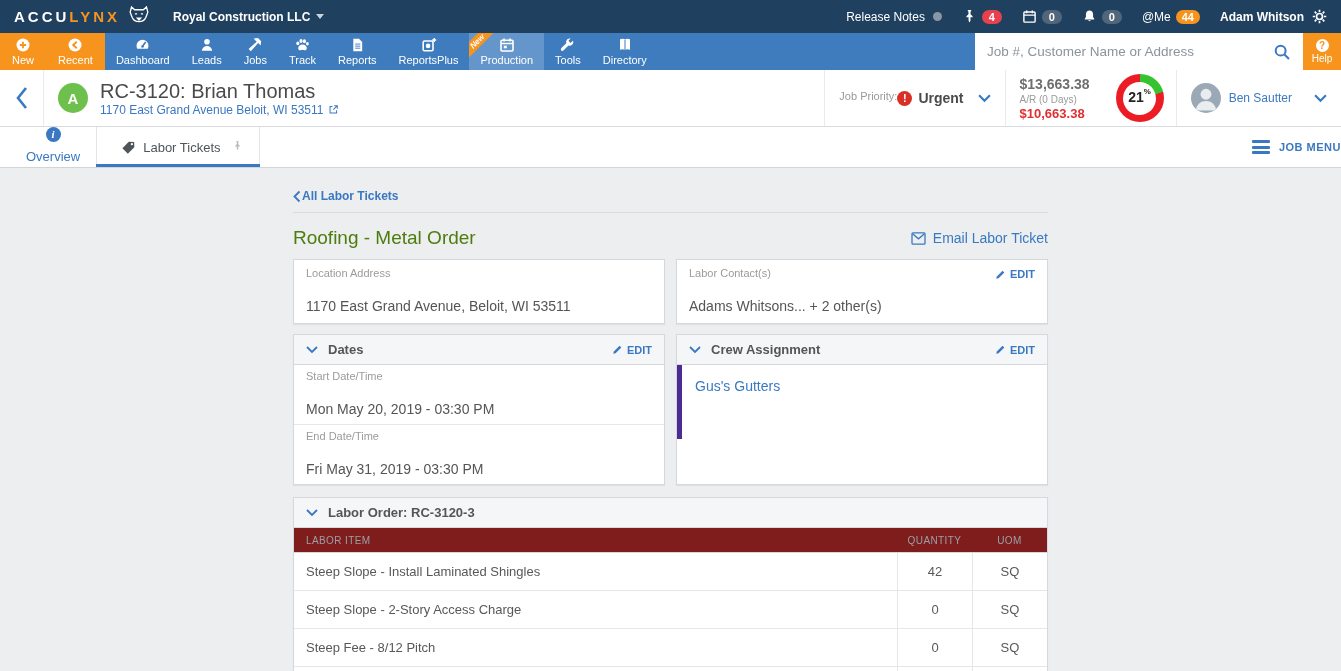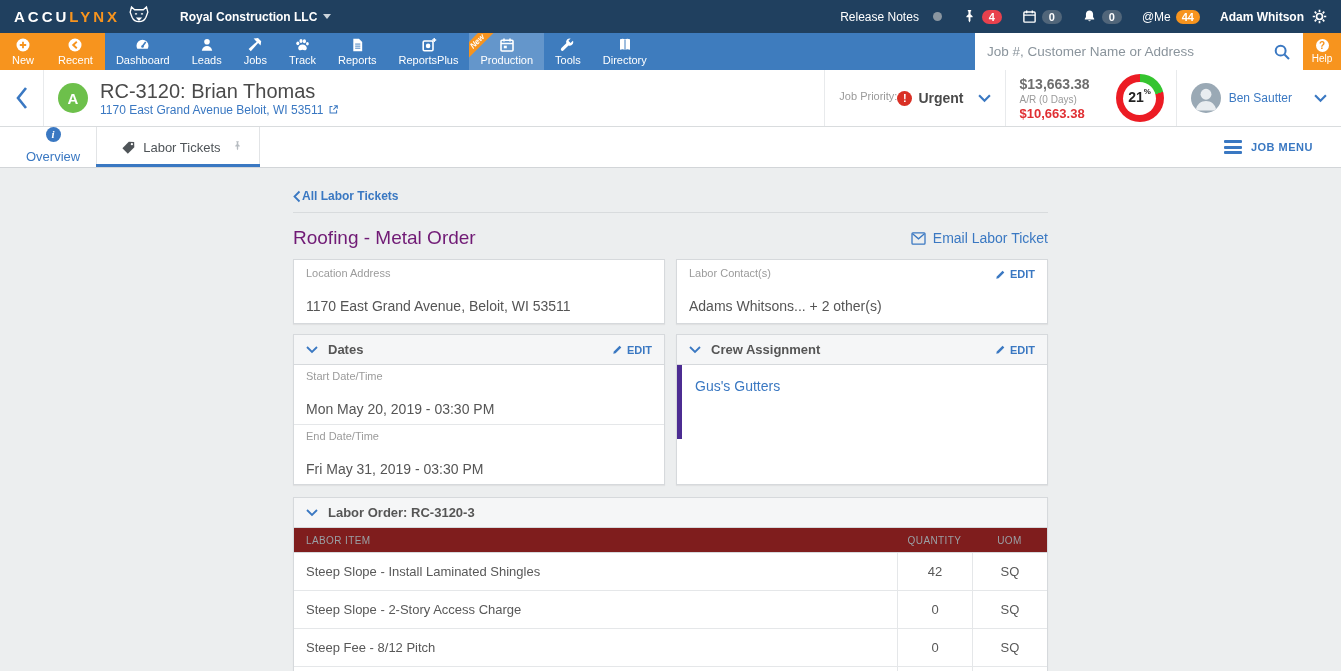--- a/index.html
+++ b/index.html
@@ -5,23 +5,23 @@
   * { margin:0; padding:0; box-sizing:border-box; }
   html,body { width:1341px; height:671px; }
   body { font-family:"Liberation Sans", sans-serif; background:#ECEEEF; overflow:hidden; }
   .app { width:1341px; height:671px; display:flex; flex-direction:column; overflow:hidden; background:#ECEEEF; }
 
   
   .topbar { height:33px; background:#20405F; display:flex; align-items:center; padding:0 14px; color:#fff; flex:none; }
   .brand { display:flex; align-items:center; gap:8px; }
   .brand-text { font-size:15px; font-weight:bold; letter-spacing:3px; }
   .brand-text .b1 { color:#fff; } .brand-text .b2 { color:#F7941E; }
-  .company { margin-left:30px; font-size:12px; font-weight:bold; display:flex; align-items:center; gap:6px; cursor:pointer; }
+  .company { margin-left:23px; font-size:12px; font-weight:bold; display:flex; align-items:center; gap:6px; cursor:pointer; }
   .top-right { margin-left:auto; display:flex; align-items:center; gap:20px; font-size:12px; }
-  .rn { display:flex; align-items:center; gap:14px; cursor:pointer;text-align:center; }
+  .rn { display:flex; align-items:center; gap:8px; cursor:pointer;text-align:center; }
   .rn-dot { width:9px; height:9px; border-radius:50%; background:#8A96A1; }
   .tb-group { display:flex; align-items:center; gap:5px; cursor:pointer; }
   .pill { min-width:20px; padding:1px 6px; border-radius:9px; font-size:11px; font-weight:bold; text-align:center; }
   .pill.red { background:#E8414D; } .pill.slate { background:#51667A; } .pill.orange { background:#F7941E; }
   .user { display:flex; align-items:center; gap:8px; font-weight:bold; cursor:pointer; }
 
   
   .mainnav { height:37px; background:#3E7CBE; display:flex; align-items:stretch; color:#fff; flex:none; }
   .nav-item { display:flex; flex-direction:column; align-items:center; justify-content:center; gap:1px; padding:2px 11px 3px; font-size:11px; cursor:pointer; position:relative; overflow:hidden; }
   .nav-item.orange { background:#F7941E; padding:2px 12px 3px; }
@@ -66,30 +66,30 @@
 
   
   .tabstrip { height:41px; background:#fff; border-bottom:1px solid #D2D5D8; display:flex; align-items:stretch; padding-left:10px; flex:none; }
   .tab { display:flex; align-items:center; gap:7px; padding:0 16px; font-size:13px; cursor:pointer; position:relative; }
   .tab.overview { color:#3A78C2;flex-direction:column; }
   .info-ic { width:15px; height:15px; border-radius:50%; background:#3A78C2; color:#fff; font-family:"Liberation Serif",serif; font-style:italic; font-weight:bold; font-size:11px; line-height:15px; text-align:center; }
   .info-ic::after { content:"i"; }
   .tab.active { color:#4F5458; border-left:1px solid #E2E4E6; border-right:1px solid #E2E4E6;padding-left:24px; }
   .tab.active::after { content:""; position:absolute; left:-1px; right:-1px; bottom:0; height:3px; background:#3A78C2; }
   .tab-pin { margin-left:4px; }
-  .job-menu { margin-left:auto; margin-right:28px; display:flex; align-items:center; gap:9px; color:#3A78C2; font-size:11px; font-weight:bold; letter-spacing:.5px; cursor:pointer; }
+  .job-menu { margin-left:auto; display:flex; align-items:center; gap:9px; color:#3A78C2; font-size:11px; font-weight:bold; letter-spacing:.5px; cursor:pointer; }
   .burger { display:flex; flex-direction:column; gap:2.5px; }
   .burger span { width:18px; height:3px; border-radius:1px; background:#3A78C2; }
 
   
   .content { flex:1; overflow:hidden; }
   .container { width:755px; margin:21px auto 0; }
   .back-row { display:flex; align-items:center; gap:1px; color:#3A78C2; font-size:12px; font-weight:bold; padding-bottom:9px; border-bottom:1px solid #D8DBDD; cursor:pointer; }
   .page-head { margin-top:14px; display:flex; align-items:center; justify-content:space-between; }
-  .page-title { font-size:19px; color:#701a75; }
+  .page-title { font-size:19px; color:#4d7c0f; }
   .email-link { display:flex; align-items:center; gap:7px; color:#3A78C2; font-size:14px; cursor:pointer; }
 
   .cards-row { display:flex; gap:11px; margin-top:10px; }
   .card { flex:1; background:#fff; border:1px solid #D6D9DC; box-shadow:0 1px 1px rgba(0,0,0,.05); padding:7px 12px 9px; position:relative; min-height:44px; }
   .field-label { font-size:11px; color:#9B9B9B; }
   .field-value { font-size:14px; color:#555; margin-top:19px; }
   .edit-link { display:flex; align-items:center; gap:4px; color:#3A78C2; font-size:11px; font-weight:bold; cursor:pointer; }
   .card .edit-link { position:absolute; top:8px; right:12px; }
 
   .panels-row { display:flex; gap:11px; margin-top:10px; }

